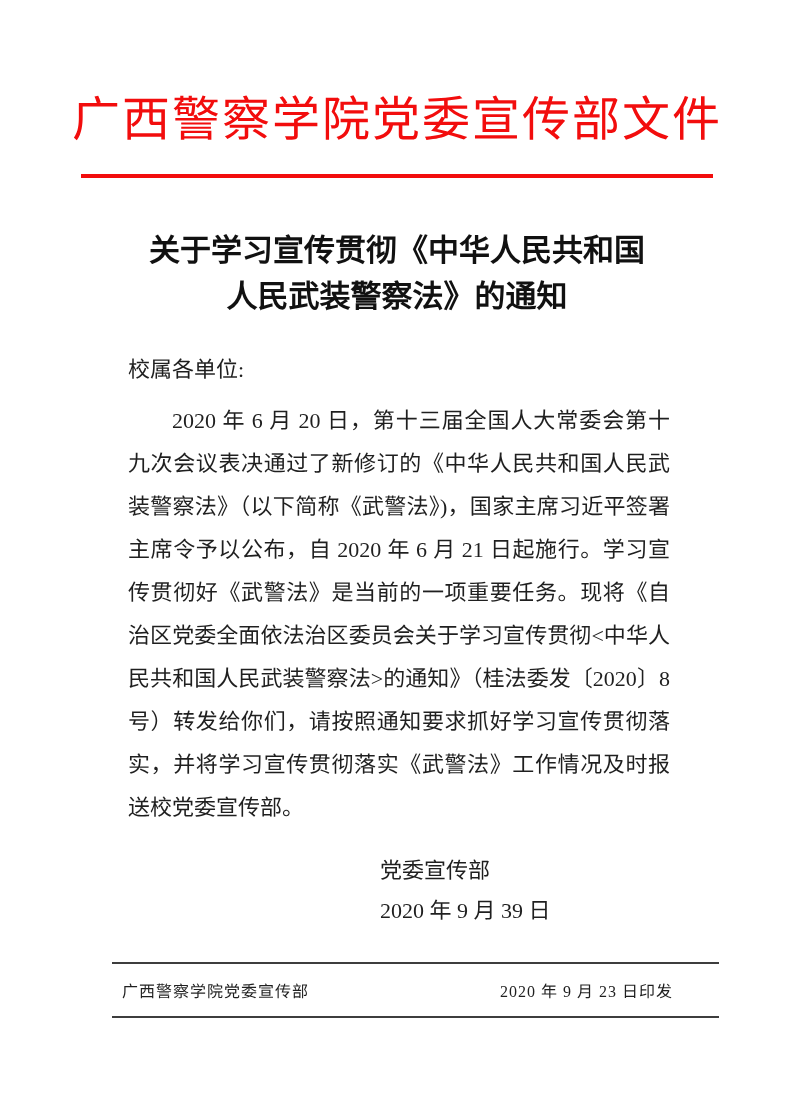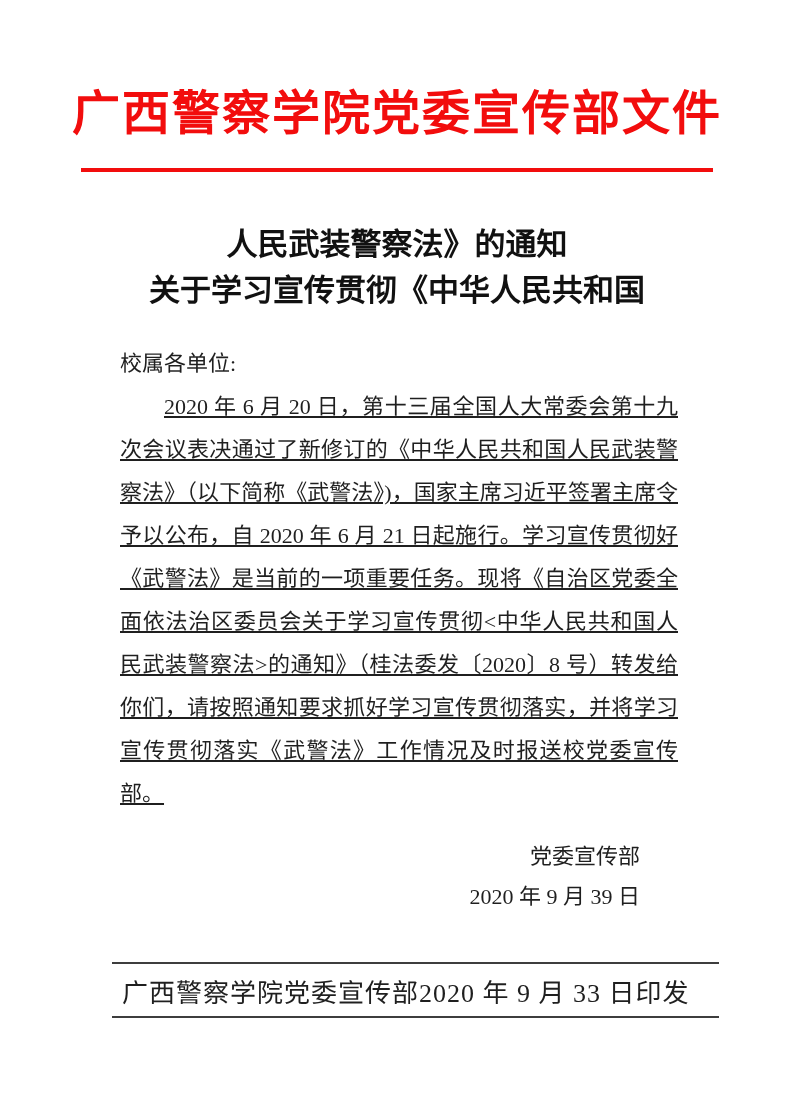--- a/index.html
+++ b/index.html
@@ -19,26 +19,26 @@
     width: 794px;
     height: 1108px;
     margin: 0 auto;
     background: var(--page-background);
     overflow: hidden;
     font-family: "Liberation Serif", "DejaVu Serif", serif;
     color: var(--text-color);
   }
   
   .org-title {
-    margin: 4px;
+    margin: 10px;
     padding-top: 82px;
     text-align: center;
     font-size: 48px;
     line-height: 56px;
-    font-weight: 700;
+    font-weight: 400;
     letter-spacing: 2px;
     color: var(--accent-red);
     white-space: nowrap;
   }
   .red-divider {
     width: 632px;
     height: 4px;
     margin: 26px auto 0;
     background: var(--accent-red);
   }
@@ -53,72 +53,72 @@
   }
   
   .doc-body {
     width: 558px;
     margin: 28px 0 0 120px;
     font-size: 22px;
     line-height: 43px;
     text-align: justify;
     text-justify: inter-ideograph;
   }
-  .doc-body p { margin: 0; }
-  .para { text-indent: 2em; text-decoration: underline; }
+  .doc-body p { margin: 8px; }
+  .para { text-indent: 2em; }
   .attachment { margin-top: 26px; }
   
   .signature {
     width: 260px;
     margin: 22px 154px 16px auto;
-    text-align: right;
+    text-align: left;
     font-size: 22px;
     line-height: 40px;
   }
   
   .doc-footer {
     position: absolute;
     top: 962px;
     left: 112px;
     width: 607px;
     height: 56px;
     border-top: 2px solid var(--rule-color);
     border-bottom: 2px solid var(--rule-color);
     display: flex;
     align-items: center;
     justify-content: space-between;
     padding: 0 46px 0 10px;
-    font-size: 26px;
+    font-size: 16px;
     letter-spacing: 1px;
     white-space: nowrap;
   }
 </style>
 </head>
 <body>
 
 <div class="page">
 
   <div class="doc-header">
     <h1 class="org-title">广西警察学院党委宣传部文件</h1>
     <div class="red-divider"></div>
   </div>
 
   <div class="doc-title">
+    <div>关于学习宣传贯彻《中华人民共和国</div>
     <div>人民武装警察法》的通知</div>
-    <div>关于学习宣传贯彻《中华人民共和国</div>
   </div>
 
   <div class="doc-body">
     <p class="salutation">校属各单位:</p>
     <p class="para">2020 年 6 月 20 日，第十三届全国人大常委会第十九次会议表决通过了新修订的《中华人民共和国人民武装警察法》（以下简称《武警法》)，国家主席习近平签署主席令予以公布，自 2020 年 6 月 21 日起施行。学习宣传贯彻好《武警法》是当前的一项重要任务。现将《自治区党委全面依法治区委员会关于学习宣传贯彻&lt;中华人民共和国人民武装警察法&gt;的通知》（桂法委发〔2020〕8 号）转发给你们，请按照通知要求抓好学习宣传贯彻落实，并将学习宣传贯彻落实《武警法》工作情况及时报送校党委宣传部。</p>
   </div>
 
   <div class="signature">
     <div>党委宣传部</div>
     <div>2020 年 9 月 39 日</div>
   </div>
 
   <div class="doc-footer">
     <span>广西警察学院党委宣传部</span>
-    <span>2020 年 9 月 33 日印发</span>
+    <span>2020 年 9 月 23 日印发</span>
   </div>
 
 </div>
 
 </body></html>

